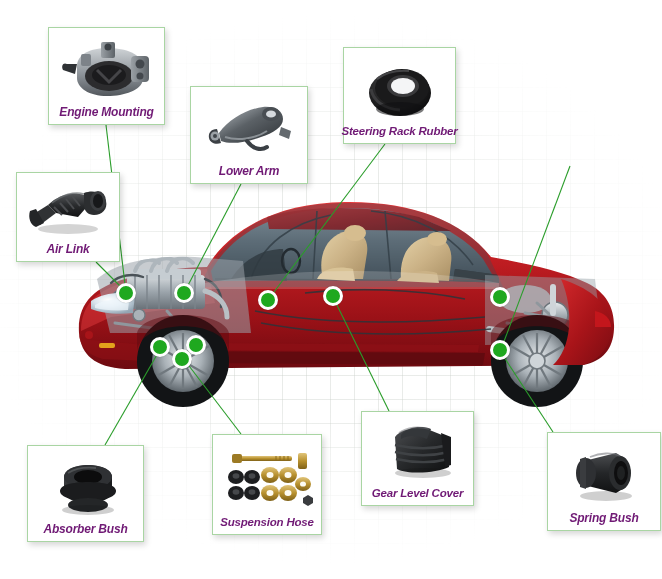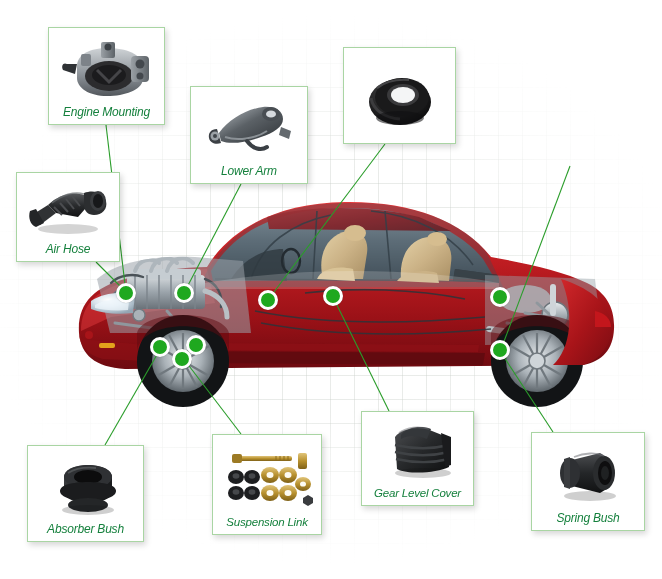--- a/index.html
+++ b/index.html
@@ -44,22 +44,22 @@
     position:absolute;background:#ffffff;
     border:1px solid #a9d5a3;
     box-sizing:border-box;
     box-shadow:2px 3px 6px rgba(0,0,0,.16);
     display:flex;flex-direction:column;align-items:center;justify-content:flex-start;
     padding:6px 5px 4px 5px;
   }
   .card .thumb{flex:1 1 auto;display:flex;align-items:center;justify-content:center;width:100%;min-height:0;}
   .card .thumb svg{display:block;max-width:100%;max-height:100%;}
   .card .cap{
-    font-style:italic;font-weight:400;
-    font-size:12px;color:#15803d;
+    font-style:italic;font-weight:700;
+    font-size:12px;color:#701a75;
     white-space:nowrap;line-height:15px;
     padding-top:2px;letter-spacing:-0.2px;
   }
   .card.small .cap{font-size:11.5px;}
 </style>
 </head>
 <body>
 
 <div id="stage">
 
@@ -359,20 +359,21 @@
         </defs>
         <ellipse cx="45" cy="36" rx="31" ry="23" fill="url(#sr1)"></ellipse>
         <ellipse cx="47" cy="31" rx="27" ry="19" fill="#1a1a1b"></ellipse>
         <ellipse cx="48" cy="29" rx="16" ry="11" fill="#3a3a3c"></ellipse>
         <ellipse cx="48" cy="29" rx="12" ry="8" fill="#f4f5f6"></ellipse>
         <path d="M16 32 C18 44 30 52 45 53" fill="none" stroke="#3c3c3e" stroke-width="3"></path>
         <path d="M22 22 C30 16 42 13 54 14" fill="none" stroke="#4f4f51" stroke-width="2.2" opacity=".8"></path>
         <ellipse cx="45" cy="52" rx="24" ry="7" fill="#0f0f10" opacity=".55"></ellipse>
       </svg>
     </div>
+    <div class="cap">Steering Rack Rubber</div>
   </div>
 
 
   <div class="card" style="left:16px;top:172px;width:104px;height:90px;">
     <div class="thumb">
       <svg viewBox="0 0 92 58" width="92" height="58" xmlns="http://www.w3.org/2000/svg">
         <defs>
           <linearGradient id="ah1" x1="0" y1="0" x2="0" y2="1">
             <stop offset="0%" stop-color="#55575a"></stop>
               <stop offset="50%" stop-color="#2a2c2e"></stop>
@@ -388,21 +389,21 @@
           <path d="M44 18 L52 28"></path>
             <path d="M50 15 L58 25"></path>
         </g>
         <path d="M62 12 C72 8 82 12 84 20 C86 28 80 34 72 34 C66 34 62 30 62 24 Z" fill="#2c2e30"></path>
         <ellipse cx="76" cy="20" rx="8" ry="10" fill="#3a3c3f"></ellipse>
         <ellipse cx="76" cy="20" rx="5" ry="7" fill="#17181a"></ellipse>
         <path d="M30 22 C40 14 52 10 62 13" fill="none" stroke="#6a6d70" stroke-width="1.6" opacity=".7"></path>
         <ellipse cx="46" cy="48" rx="30" ry="5" fill="#111" opacity=".18"></ellipse>
       </svg>
     </div>
-    <div class="cap">Air Hose</div>
+    <div class="cap">Air Link</div>
   </div>
 
   <div class="card" style="left:27px;top:445px;width:117px;height:97px;">
     <div class="thumb">
       <svg viewBox="0 0 96 62" width="96" height="62" xmlns="http://www.w3.org/2000/svg">
         <defs>
           <linearGradient id="ab1" x1="0" y1="0" x2="1" y2="1">
             <stop offset="0%" stop-color="#4c4e51"></stop>
               <stop offset="50%" stop-color="#232527"></stop>
               <stop offset="100%" stop-color="#0f1011"></stop>
@@ -458,21 +459,21 @@
         <ellipse cx="52" cy="50" rx="9" ry="8" fill="url(#brass)"></ellipse>
           <ellipse cx="52" cy="50" rx="3.5" ry="3" fill="#fdfbf2"></ellipse>
         <ellipse cx="70" cy="50" rx="9" ry="8" fill="url(#brass)"></ellipse>
           <ellipse cx="70" cy="50" rx="3.5" ry="3" fill="#fdfbf2"></ellipse>
         <ellipse cx="85" cy="41" rx="8" ry="7" fill="url(#brass)"></ellipse>
           <ellipse cx="85" cy="41" rx="3" ry="2.6" fill="#fdfbf2"></ellipse>
 
         <path d="M90 52 l5 3 0 5 -5 3 -5 -3 0 -5 z" fill="#3a3c3f"></path>
       </svg>
     </div>
-    <div class="cap">Suspension Link</div>
+    <div class="cap">Suspension Hose</div>
   </div>
 
   <div class="card small" style="left:361px;top:411px;width:113px;height:95px;text-align:right;">
     <div class="thumb">
       <svg viewBox="0 0 94 60" width="94" height="60" xmlns="http://www.w3.org/2000/svg">
         <defs>
           <linearGradient id="gl1" x1="0" y1="0" x2="1" y2="1">
             <stop offset="0%" stop-color="#4a4c4f"></stop>
               <stop offset="50%" stop-color="#26282a"></stop>
               <stop offset="100%" stop-color="#101112"></stop>
@@ -486,21 +487,21 @@
         </g>
         <path d="M30 14 C36 6 50 4 60 8 L56 18 C46 14 36 14 30 18 Z" fill="#34373a"></path>
         <path d="M70 12 L80 16 L80 44 L74 46 Z" fill="#1a1b1d"></path>
         <path d="M28 12 C36 6 48 5 58 8" fill="none" stroke="#6b6e72" stroke-width="1.6" opacity=".5"></path>
         <ellipse cx="52" cy="52" rx="28" ry="5" fill="#111" opacity=".2"></ellipse>
       </svg>
     </div>
     <div class="cap">Gear Level Cover</div>
   </div>
 
-  <div class="card" style="left:531px;top:432px;width:114px;height:99px;">
+  <div class="card" style="left:547px;top:432px;width:114px;height:99px;">
     <div class="thumb">
       <svg viewBox="0 0 96 62" width="96" height="62" xmlns="http://www.w3.org/2000/svg">
         <defs>
           <linearGradient id="sbu1" x1="0" y1="0" x2="0" y2="1">
             <stop offset="0%" stop-color="#4b4d50"></stop>
               <stop offset="50%" stop-color="#242628"></stop>
               <stop offset="100%" stop-color="#111213"></stop>
           </linearGradient>
         </defs>
         <path d="M28 18 L60 10 L70 16 L70 44 L60 50 L28 42 Z" fill="url(#sbu1)"></path>

